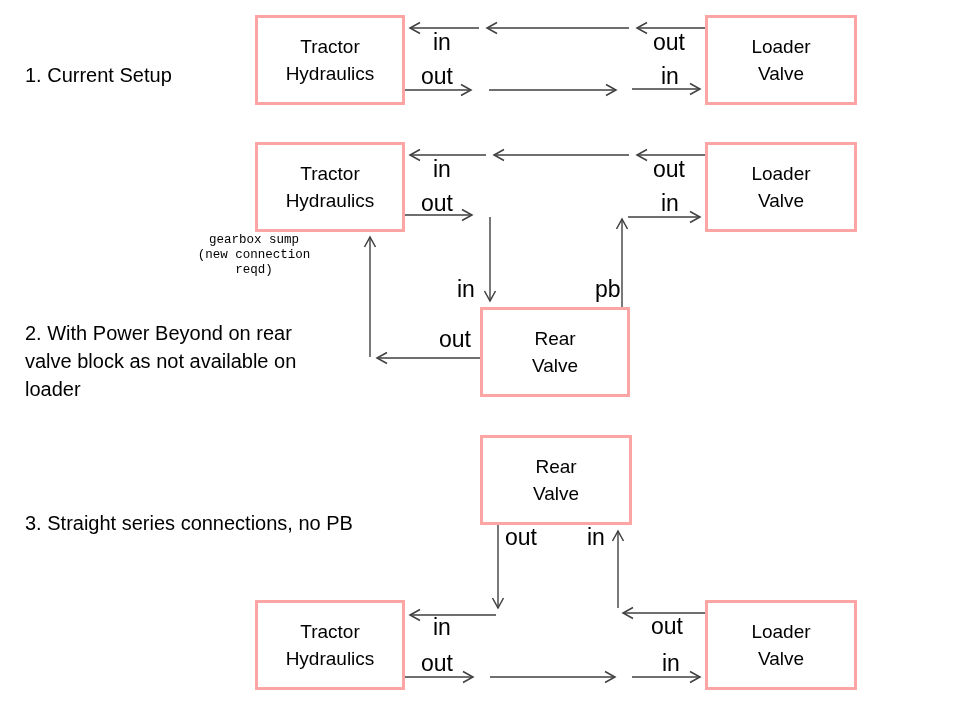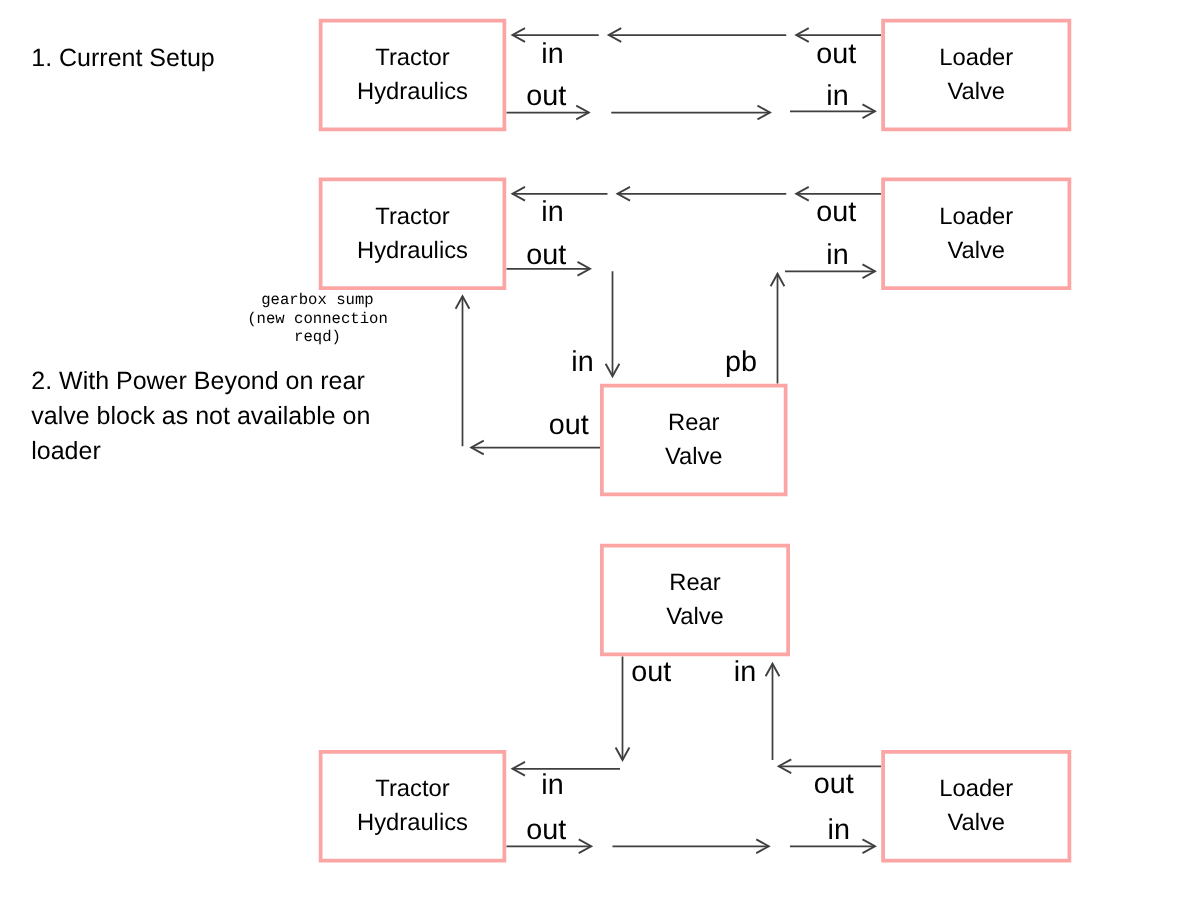--- a/index.html
+++ b/index.html
@@ -30,20 +30,21 @@
     font-size: 19px;
     line-height: 27px;
     text-align: center;
     white-space: pre-line;
   }
   .sec-title {
     position: absolute;
     font-size: 20px;
     line-height: 28px;
     white-space: pre-line;
+    margin-top: 28px;
   }
   .port {
     position: absolute;
     font-size: 23px;
     line-height: 22px;
     white-space: nowrap;
   }
   .note {
     position: absolute;
     font-size: 12.5px;
@@ -125,23 +126,24 @@
   </div>
 
   <div class="note" style="left:192px; top:233px; width:124px;font-family:Liberation Mono, monospace;">gearbox sump
 (new connection reqd)</div>
 
   <div class="port" style="left:433px; top:158px;">in</div>
   <div class="port" style="left:653px; top:158px;">out</div>
   <div class="port" style="left:421px; top:192px;">out</div>
   <div class="port" style="left:661px; top:192px;">in</div>
   <div class="port" style="left:457px; top:278px;">in</div>
-  <div class="port" style="left:580px; top:278px;">pb</div>
+  <div class="port" style="left:595px; top:278px;">pb</div>
   <div class="port" style="left:439px; top:328px;">out</div>
 
+  <div class="sec-title" style="left:25px; top:481px;">3. Straight series connections, no PB</div>
 
   <div class="box" style="left:480px; top:435px; width:152px; height:90px;">
     <span class="box-label">Rear
 Valve</span>
   </div>
   <div class="box" style="left:255px; top:600px; width:150px; height:90px;">
     <span class="box-label">Tractor
 Hydraulics</span>
   </div>
   <div class="box" style="left:705px; top:600px; width:152px; height:90px;">

